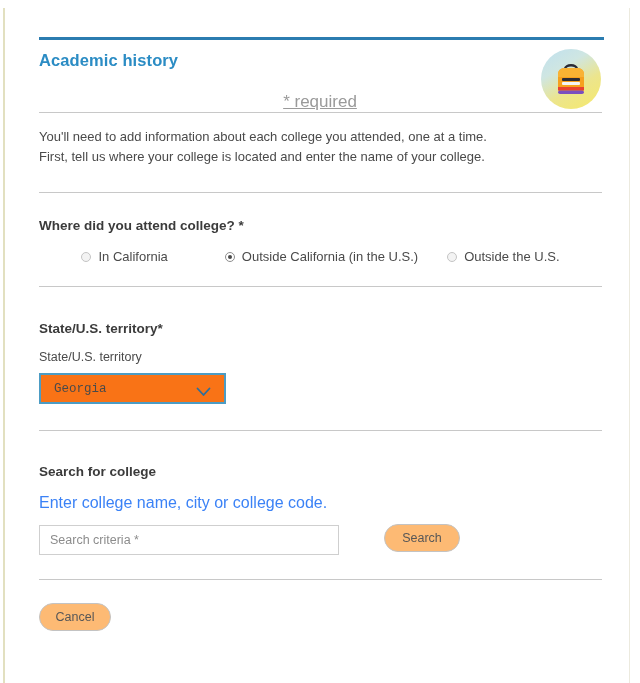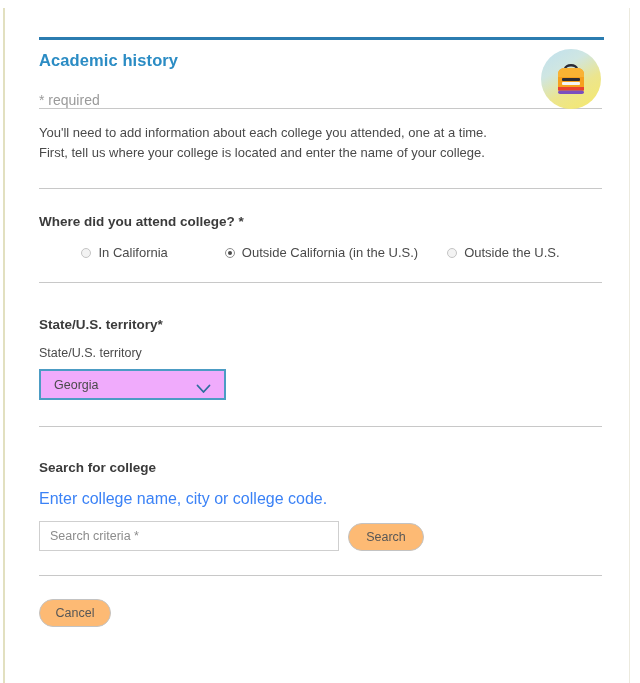--- a/index.html
+++ b/index.html
@@ -84,25 +84,26 @@
     width: 60px;
     height: 60px;
     border-radius: 50%;
     background: linear-gradient(150deg, #bfe0ef 0%, #cfe6e2 32%, #ece58d 62%, #f6e96a 100%);
     display: flex;
     align-items: center;
     justify-content: center;
   }
 
   .required-note {
-    text-align: left;
+    text-align: center;
     color: #9a9a9a;
-    font-size: 14px;
+    font-size: 17px;
     padding-top: 21px;
     padding-right: 1px;
+    text-decoration: underline;
   }
 
   hr.divider {
     border: none;
     border-top: 1px solid #c8c8c8;
     margin: 0;
     width: 563px;
   }
 
   .intro {
@@ -164,22 +165,23 @@
     color: #4a4a4a;
     padding-top: 14px;
   }
 
   .select-wrap {
     position: relative;
     width: 187px;
     height: 31px;
     margin-top: 9px;
     border: 2px solid #4c9cc4;
-    background: #f0abfc;
+    background: #f97316;
     box-sizing: border-box;
+    font-family: Liberation Mono, monospace;
   }
   .select-value {
     position: absolute;
     left: 13px;
     top: 7px;
     font-size: 12.5px;
     color: #4a4a4a;
   }
   .chevron {
     position: absolute;
@@ -188,22 +190,23 @@
   }
 
   .hint {
     font-size: 16px;
     color: #3b82f6;
     padding-top: 15px;
   }
 
   .search-row {
     display: flex;
-    align-items: flex-end;
+    align-items: flex-start;
     padding-top: 13px;
+    gap: 36px;
   }
   .search-input {
     width: 300px;
     height: 30px;
     border: 1px solid #cfcfcf;
     background: #ffffff;
     box-sizing: border-box;
     font-family: "Liberation Sans", sans-serif;
     font-size: 12.5px;
     color: #4a4a4a;

